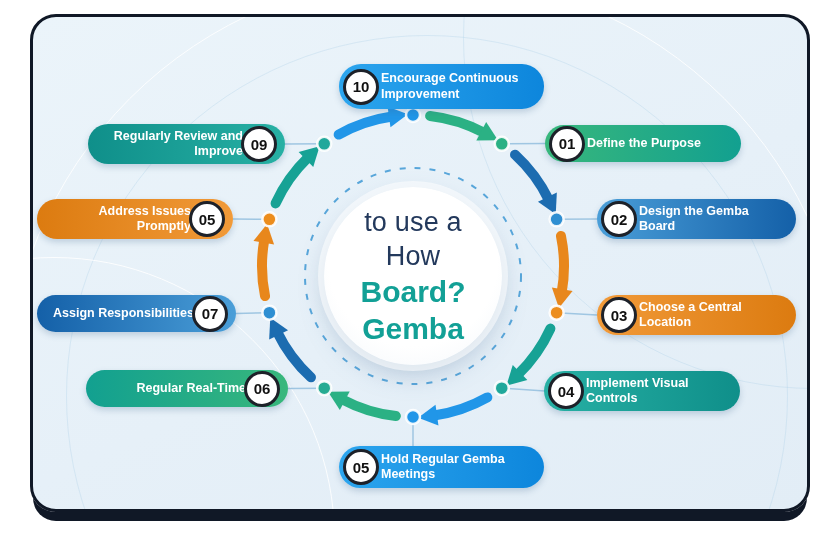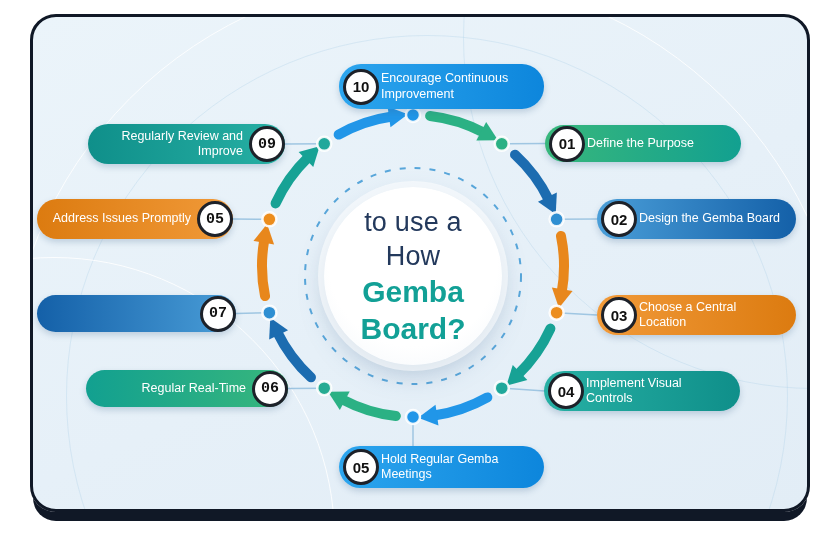--- a/index.html
+++ b/index.html
@@ -25,33 +25,33 @@
     display:flex;flex-direction:column;align-items:center;justify-content:center;
     z-index:3;text-align:center;
   }
   .t1{font-size:27px;line-height:34px;color:#23395c;font-weight:400;letter-spacing:0.2px;}
   .t2{font-size:30px;line-height:37px;color:#12a096;font-weight:700;}
   .pill{
     position:absolute;z-index:4;border-radius:22px;display:flex;align-items:center;
     box-shadow:0 3px 6px rgba(60,100,140,0.25);
   }
   .pill .plabel{
-    color:#ffffff;font-weight:400;font-size:12.5px;line-height:1.22;flex:1;
+    color:#ffffff;font-weight:700;font-size:12.5px;line-height:1.22;flex:1;
   }
   .pill.side-right{justify-content:flex-start;}
   .pill.side-right .plabel{text-align:left;padding-left:42px;padding-right:12px;}
   .pill.side-left .plabel{text-align:right;padding-right:42px;padding-left:12px;}
   .badge{
     position:absolute;top:50%;transform:translateY(-50%);
     width:30px;height:30px;border-radius:50%;background:#ffffff;
     border:3px solid #1d2129;color:#111111;font-weight:700;font-size:15px;
     display:flex;align-items:center;justify-content:center;
   }
   .pill.side-right .badge{left:4px;}
-  .pill.side-left .badge{right:0;font-family:Liberation Mono, monospace;}
+  .pill.side-left .badge{right:8px;}
 </style>
 </head>
 <body>
 
 <div class="stage">
   <div class="card">
     <div class="decor" style="left:-27px;top:-42px;width:840px;height:840px;"></div>
     <div class="decor" style="left:-147px;top:-162px;width:1080px;height:1080px;"></div>
     <div class="decor b" style="left:33px;top:18px;width:720px;height:720px;"></div>
     <div class="decor b" style="left:430px;top:-330px;width:700px;height:700px;"></div>
@@ -98,22 +98,22 @@
       <circle cx="413" cy="417" r="7" fill="#2196e8" stroke="rgba(255,255,255,0.9)" stroke-width="2.5"></circle>
       <circle cx="324.2444269038366" cy="388.1615661506171" r="7" fill="#26ab92" stroke="rgba(255,255,255,0.9)" stroke-width="2.5"></circle>
       <circle cx="269.39046603943183" cy="312.6615661506171" r="7" fill="#2f8fd2" stroke="rgba(255,255,255,0.9)" stroke-width="2.5"></circle>
       <circle cx="269.39046603943183" cy="219.3384338493829" r="7" fill="#ec8d1d" stroke="rgba(255,255,255,0.9)" stroke-width="2.5"></circle>
       <circle cx="324.24442690383654" cy="143.83843384938297" r="7" fill="#20a89b" stroke="rgba(255,255,255,0.9)" stroke-width="2.5"></circle>
     </svg>
 
   <div class="center-circle">
     <div class="t1">to use a</div>
     <div class="t1">How</div>
+    <div class="t2">Board?</div>
     <div class="t2">Gemba</div>
-    <div class="t2">Board?</div>
   </div>
 
   <div class="pill side-right" style="left: 545px; top: 125px; width: 196px; height: 37px; background: linear-gradient(90deg, rgb(56, 183, 124), rgb(18, 160, 144));">
     <span class="badge">01</span>
     <span class="plabel">Define the Purpose</span>
   </div>
   <div class="pill side-right" style="left: 597px; top: 199px; width: 199px; height: 40px; background: linear-gradient(90deg, rgb(74, 158, 216), rgb(20, 96, 168));">
     <span class="badge">02</span>
     <span class="plabel">Design the Gemba Board</span>
   </div>
@@ -128,20 +128,21 @@
   <div class="pill side-right" style="left: 339px; top: 446px; width: 205px; height: 42px; background: linear-gradient(90deg, rgb(44, 165, 238), rgb(13, 134, 220));">
     <span class="badge">05</span>
     <span class="plabel">Hold Regular Gemba Meetings</span>
   </div>
   <div class="pill side-left" style="left: 86px; top: 370px; width: 202px; height: 37px; background: linear-gradient(90deg, rgb(18, 160, 144), rgb(56, 183, 124));">
     <span class="badge">06</span>
     <span class="plabel">Regular Real-Time</span>
   </div>
   <div class="pill side-left" style="left: 37px; top: 295px; width: 199px; height: 37px; background: linear-gradient(90deg, rgb(20, 96, 168), rgb(74, 158, 216));">
     <span class="badge">07</span>
+    <span class="plabel">Assign Responsibilities</span>
   </div>
   <div class="pill side-left" style="left: 37px; top: 199px; width: 196px; height: 40px; background: linear-gradient(90deg, rgb(220, 123, 16), rgb(241, 154, 57));">
     <span class="badge">05</span>
     <span class="plabel">Address Issues Promptly</span>
   </div>
   <div class="pill side-left" style="left: 88px; top: 124px; width: 197px; height: 40px; background: linear-gradient(90deg, rgb(15, 143, 138), rgb(39, 176, 164));">
     <span class="badge">09</span>
     <span class="plabel">Regularly Review and Improve</span>
   </div>
   <div class="pill side-right" style="left: 339px; top: 48px; width: 205px; height: 45px; background: linear-gradient(90deg, rgb(44, 165, 238), rgb(13, 134, 220)); margin-top: 16px;">

